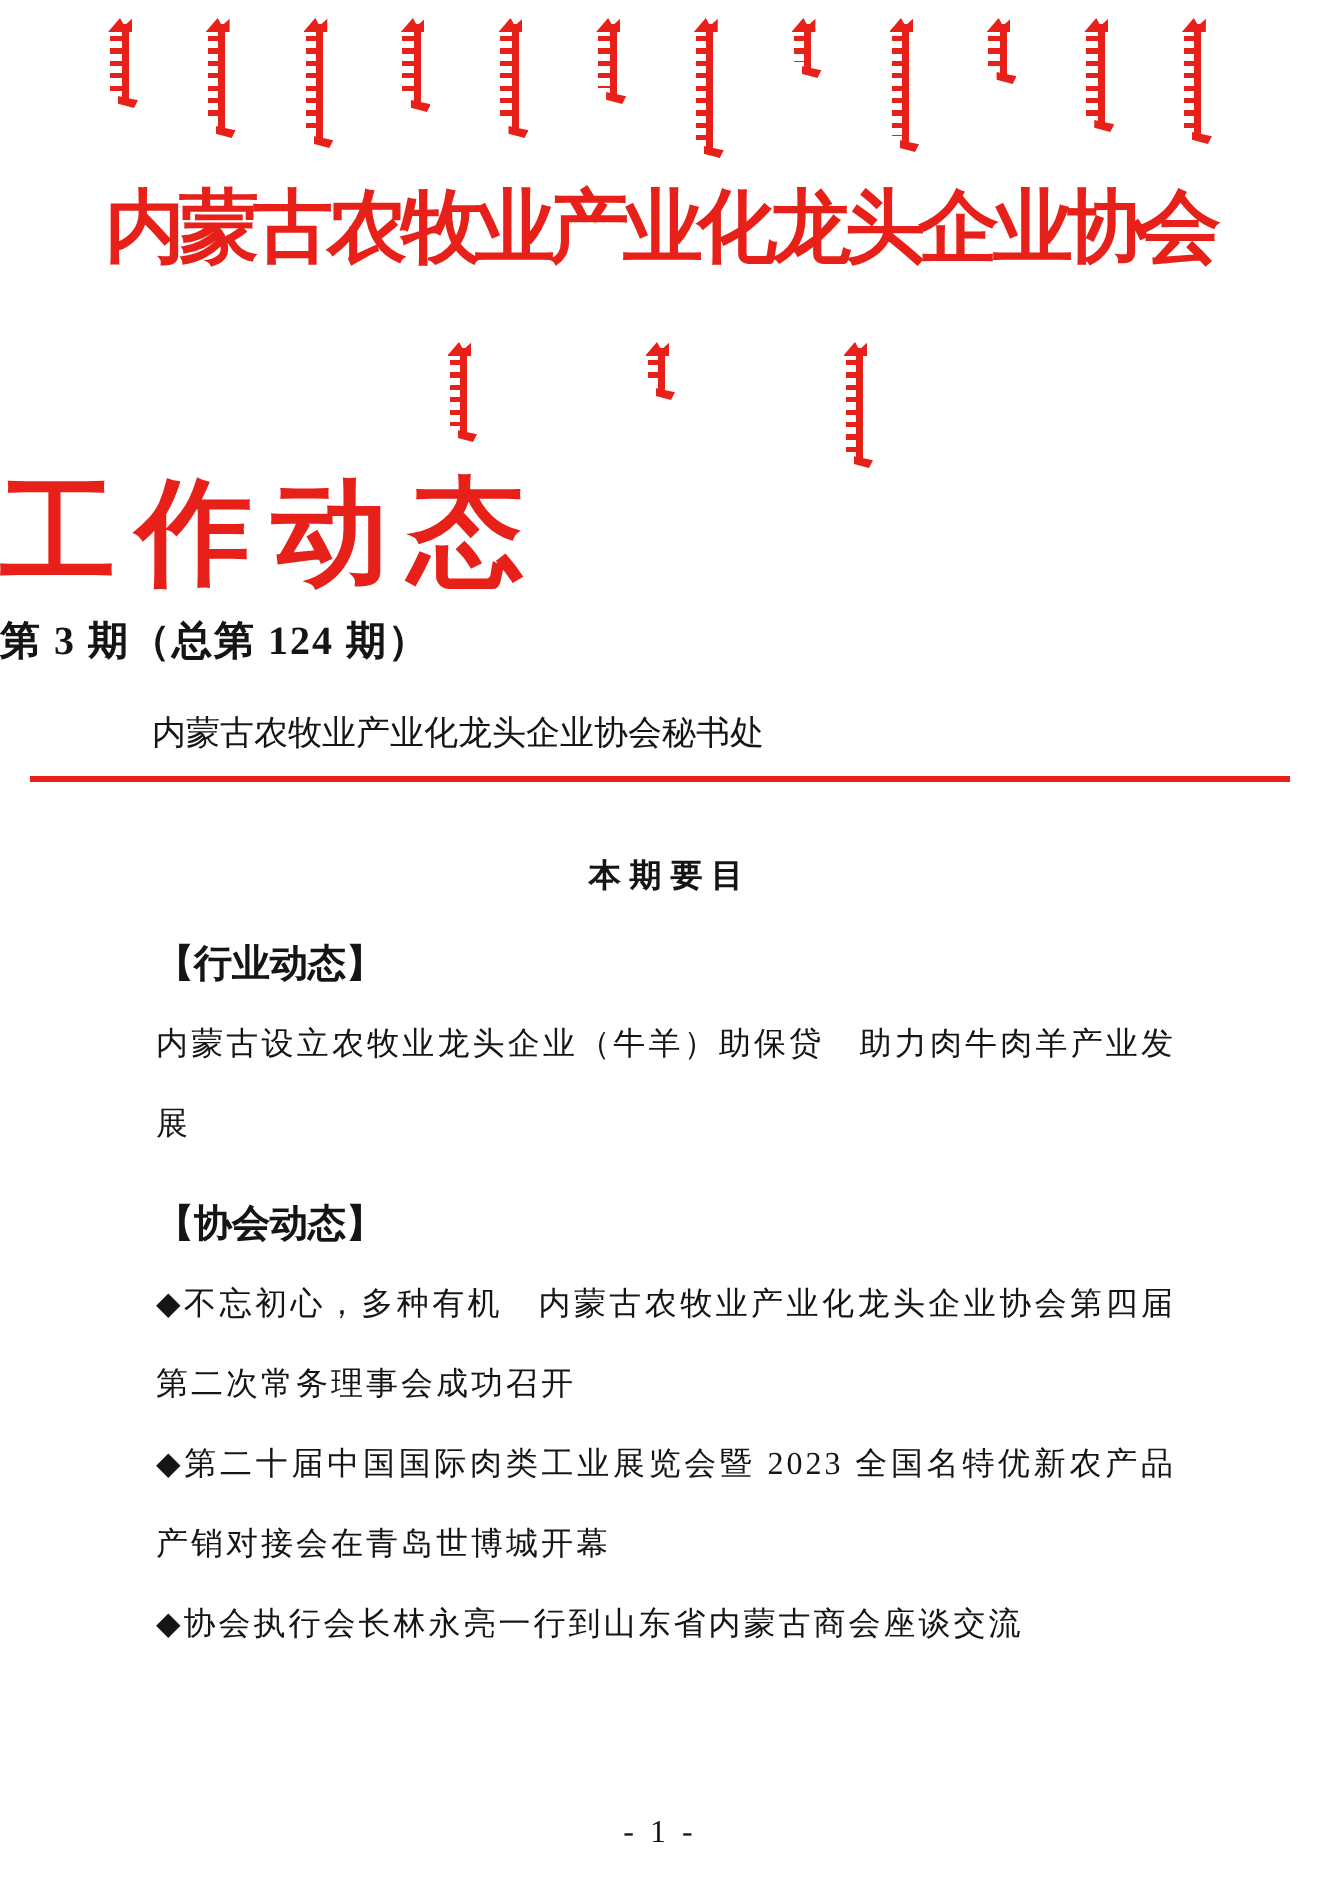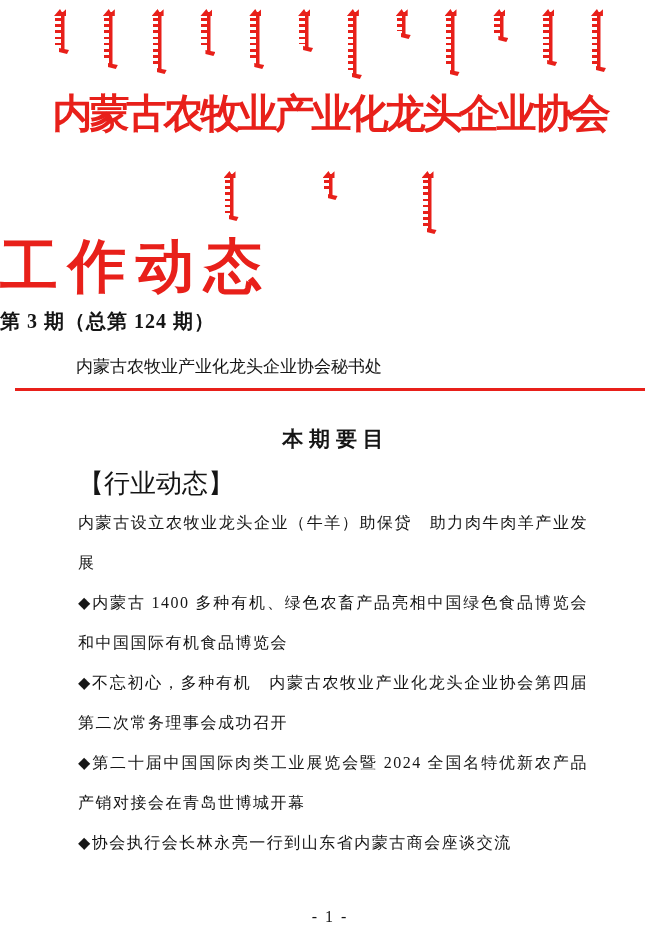--- a/index.html
+++ b/index.html
@@ -50,25 +50,25 @@
     font-size:17px; line-height:22px;
   }
   .redline{
     margin:10px 15px 0 15px; height:3px; background:var(--red);
   }
 
   
   .toc{ padding:34px 72px 0 78px; }
   .toc-heading{
     text-align:center; font-family:"Liberation Sans","DejaVu Sans",sans-serif;
-    font-weight:700; font-size:21px; line-height:28px;
+    font-weight:700; font-size:16px; line-height:28px;
   }
   .sec-label{
     margin-top:10px; font-family:"Liberation Sans","DejaVu Sans",sans-serif;
-    font-weight:400; font-size:26px; line-height:40px;
+    font-weight:700; font-size:19px; line-height:40px;
   }
   .item{
     font-size:16px; line-height:40px; letter-spacing:1.5px;
     text-align:justify; text-justify:inter-character;
   }
 
   .footer{
     position:absolute; left:0; right:0; bottom:14px; text-align:center;
     font-size:16px; letter-spacing:2px;
   }
@@ -110,21 +110,21 @@
   </div>
 
   <div class="redline"></div>
 
   <div class="toc">
     <h2 class="toc-heading">本 期 要 目</h2>
 
     <h3 class="sec-label">【行业动态】</h3>
     <p class="item">内蒙古设立农牧业龙头企业（牛羊）助保贷　助力肉牛肉羊产业发展</p>
 
-    <p class="item">◆内蒙古 1400 多种有机、绿色农畜产品亮相中国绿色食品博览会和中国国际有机食品博览会</p>
+    <h3 class="sec-label">【协会动态】</h3>
     <p class="item">◆不忘初心，多种有机　内蒙古农牧业产业化龙头企业协会第四届第二次常务理事会成功召开</p>
-    <p class="item">◆第二十届中国国际肉类工业展览会暨 2024 全国名特优新农产品产销对接会在青岛世博城开幕</p>
+    <p class="item">◆第二十届中国国际肉类工业展览会暨 2023 全国名特优新农产品产销对接会在青岛世博城开幕</p>
     <p class="item">◆协会执行会长林永亮一行到山东省内蒙古商会座谈交流</p>
   </div>
 
   <div class="footer">- 1 -</div>
 
 </div>
 
 </body></html>

